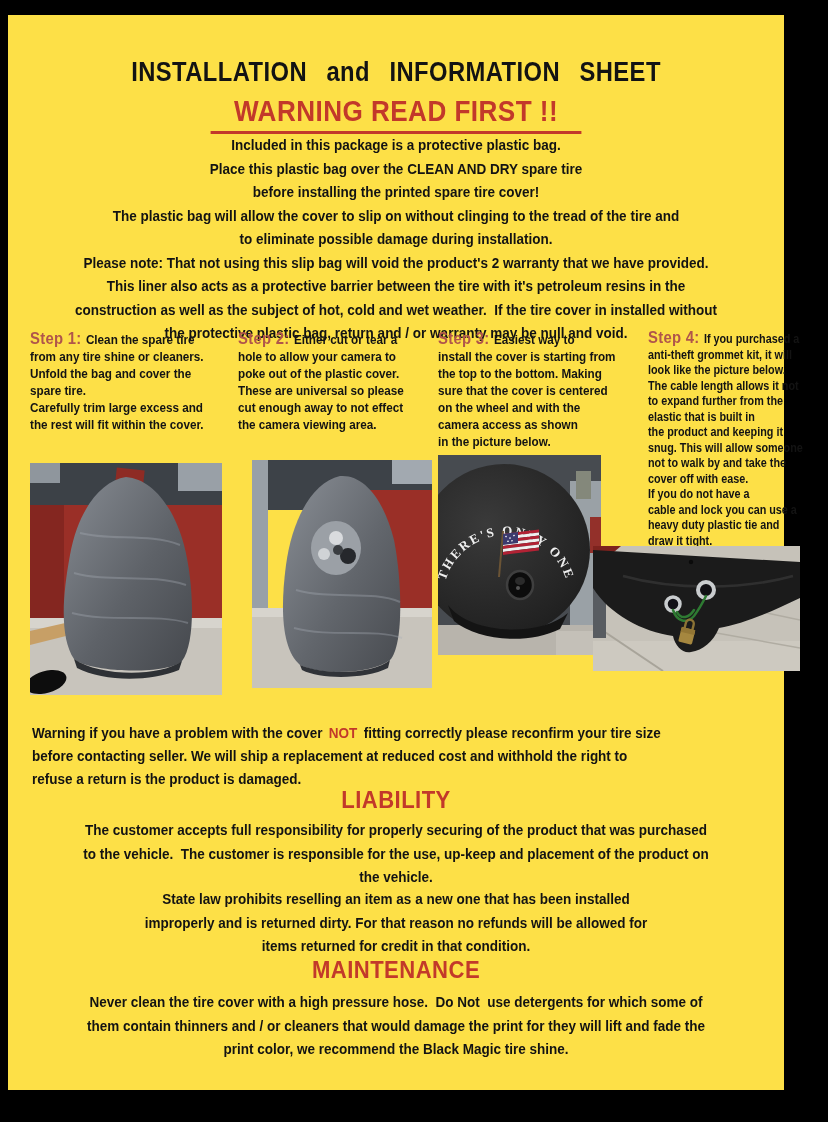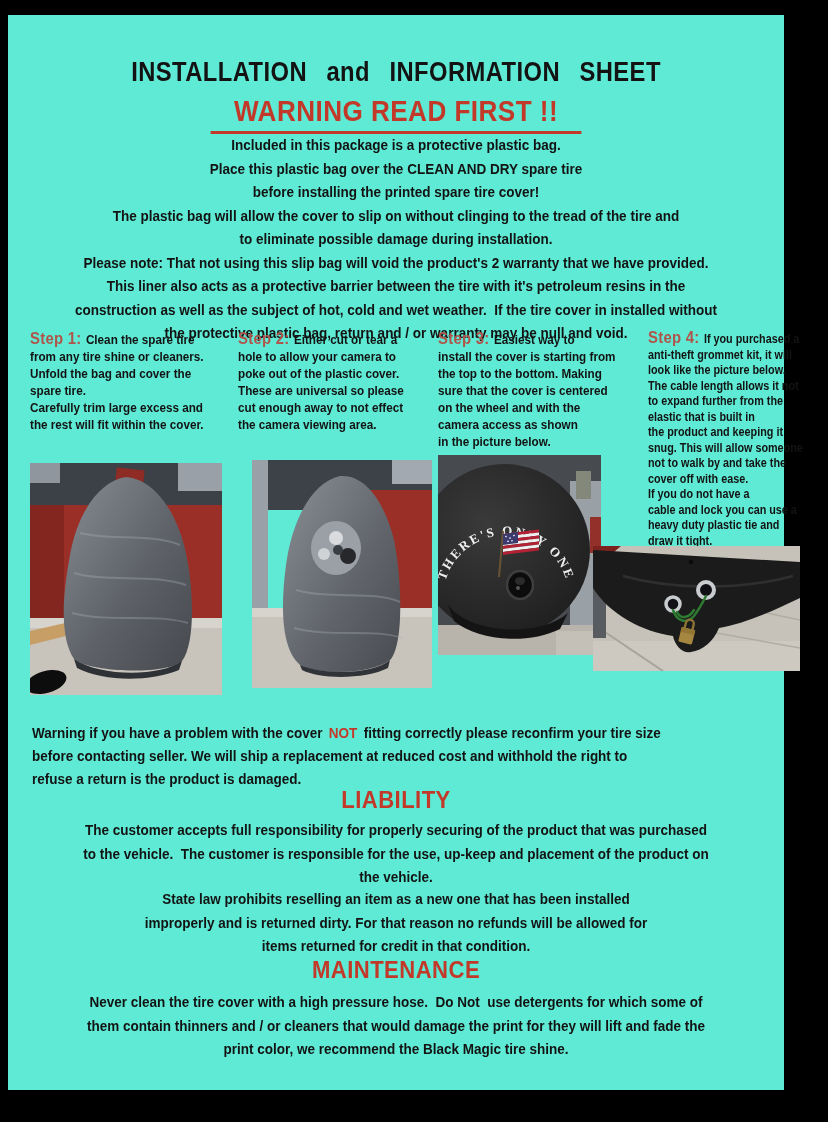--- a/index.html
+++ b/index.html
@@ -8,21 +8,21 @@
     background:#000;
     position:relative;
     overflow:hidden;
     font-family:"Liberation Sans",sans-serif;
     font-weight:700;
     color:#131313;
   }
   .page{
     position:absolute;left:8px;top:15px;
     width:776px;height:1075px;
-    background:#5eead4;
+    background:#fde047;
   }
   .abs{position:absolute;}
   
   .title{
     left:0;right:0;top:42px;
     text-align:center;
     font-size:27px;letter-spacing:.5px;word-spacing:14px;
     transform:scaleX(.88);transform-origin:center top;
     white-space:pre;
   }

